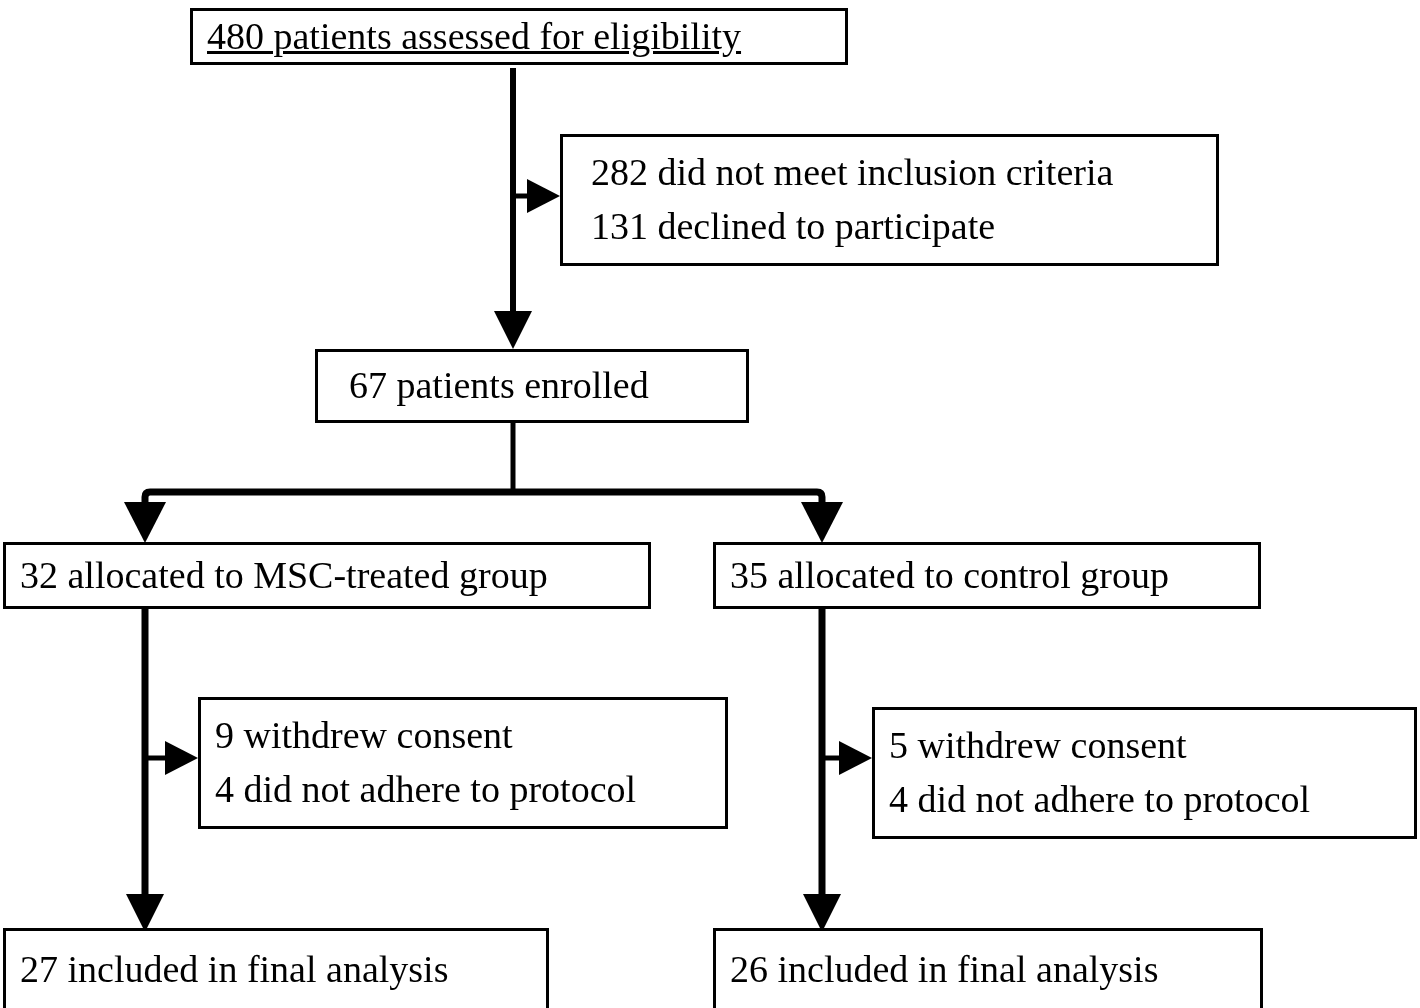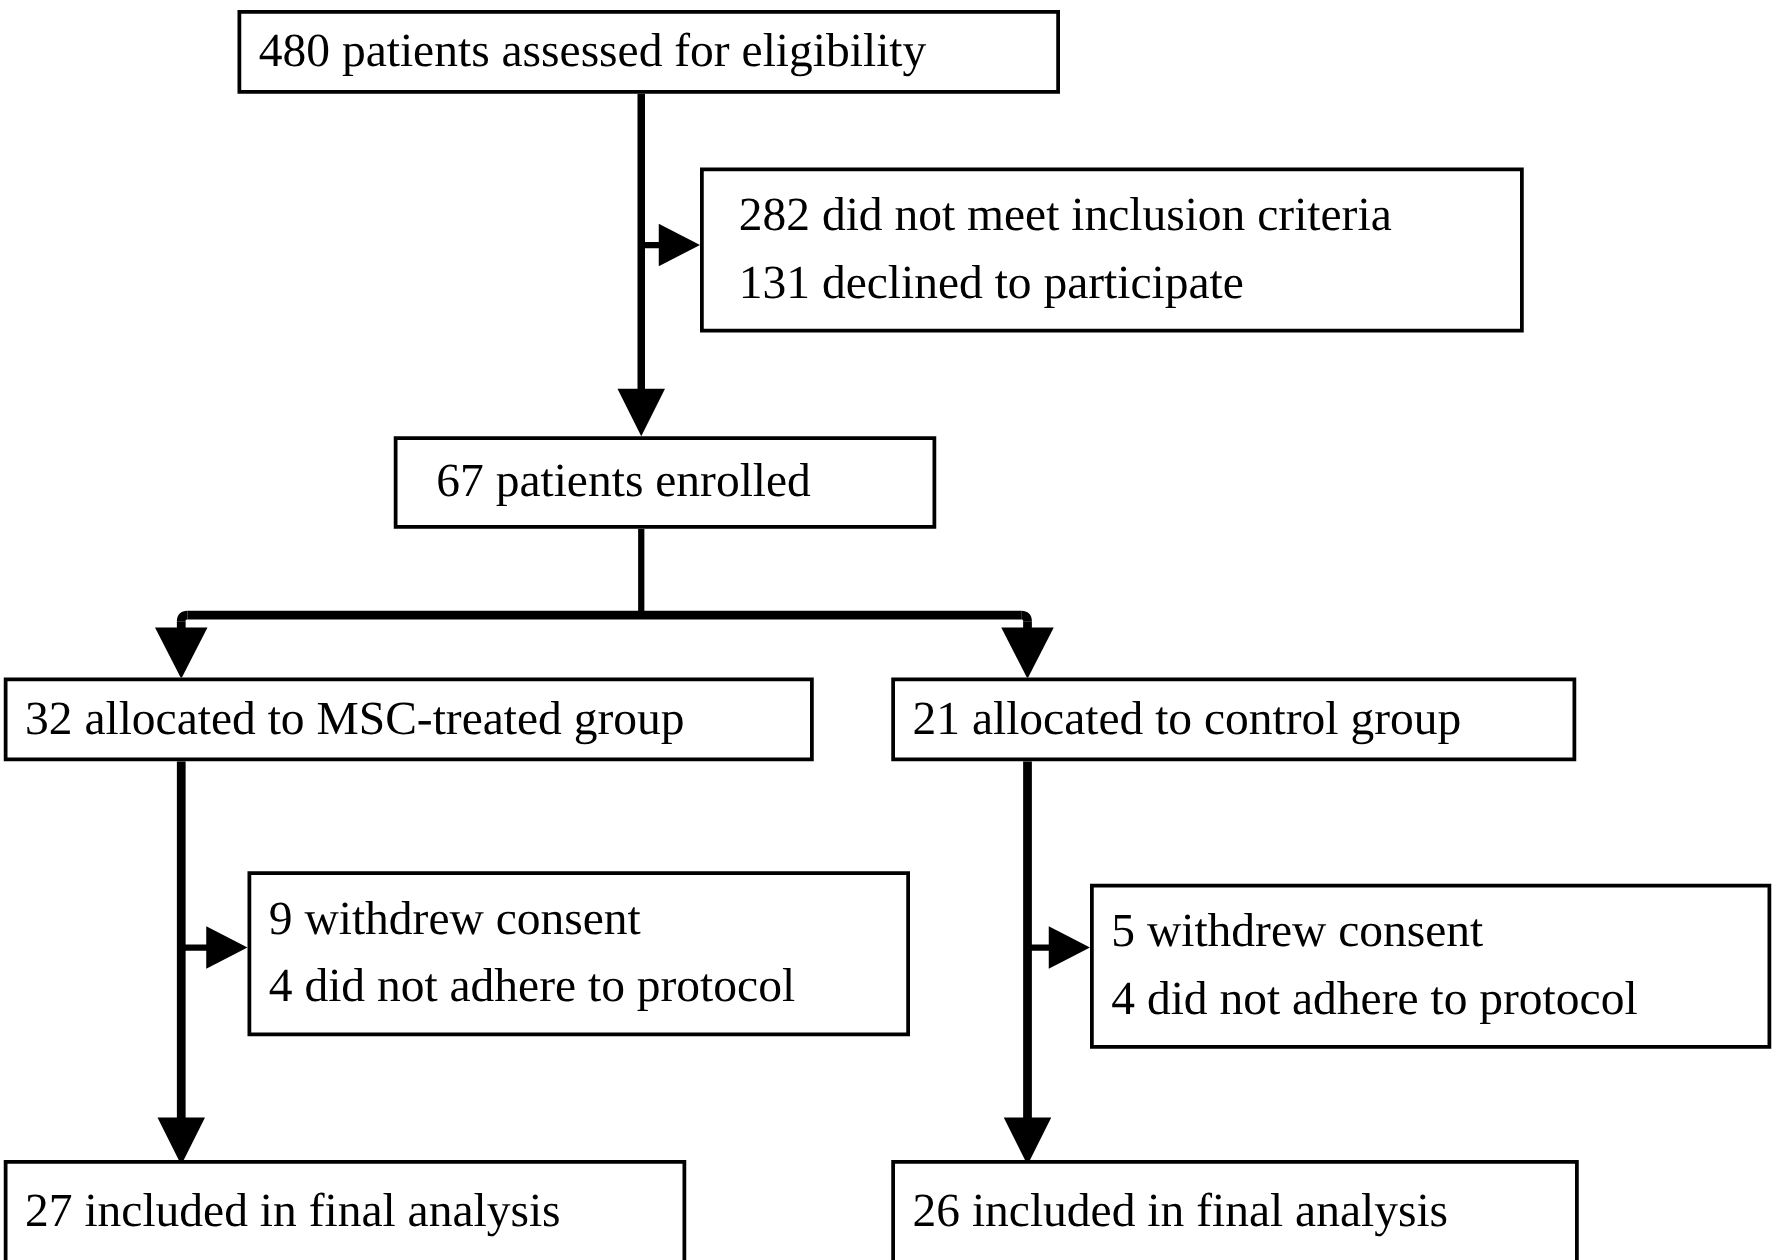--- a/index.html
+++ b/index.html
@@ -33,21 +33,21 @@
     font-size: 38px;
     line-height: 1.30;
     white-space: nowrap;
     letter-spacing: 0px;
   }
   .flow-box.two-line .line {
     line-height: 1.42;
   }
 
   
-  #box-eligibility { left: 190px;  top: 8px;    width: 658px;  height: 67px; }
+  #box-eligibility { left: 190px;  top: 8px;    width: 658px;  height: 57px; text-decoration: underline; }
   #box-exclusion-screening { left: 560px; top: 134px; width: 659px; height: 132px; padding-left: 28px; }
   #box-enrolled   { left: 315px;  top: 349px;  width: 434px;  height: 74px; padding-left: 31px; }
   #box-alloc-msc  { left: 3px;    top: 542px;  width: 648px;  height: 67px; }
   #box-alloc-ctrl { left: 713px;  top: 542px;  width: 548px;  height: 67px; }
   #box-withdraw-msc  { left: 198px; top: 697px; width: 530px; height: 132px; }
   #box-withdraw-ctrl { left: 872px; top: 697px; width: 545px; height: 132px; margin-top: 10px; }
   #box-final-msc  { left: 3px;   top: 928px;  width: 546px;  height: 83px; }
   #box-final-ctrl { left: 713px; top: 928px;  width: 550px;  height: 83px; }
 
   
@@ -132,21 +132,21 @@
 
   <div class="flow-box" id="box-enrolled">
     <span class="line">67 patients enrolled</span>
   </div>
 
   <div class="flow-box" id="box-alloc-msc">
     <span class="line">32 allocated to MSC-treated group</span>
   </div>
 
   <div class="flow-box" id="box-alloc-ctrl">
-    <span class="line">21 allocated to control group</span>
+    <span class="line">35 allocated to control group</span>
   </div>
 
   <div class="flow-box two-line" id="box-withdraw-msc">
     <span class="line">9 withdrew consent</span>
     <span class="line">4 did not adhere to protocol</span>
   </div>
 
   <div class="flow-box two-line" id="box-withdraw-ctrl">
     <span class="line">5 withdrew consent</span>
     <span class="line">4 did not adhere to protocol</span>

